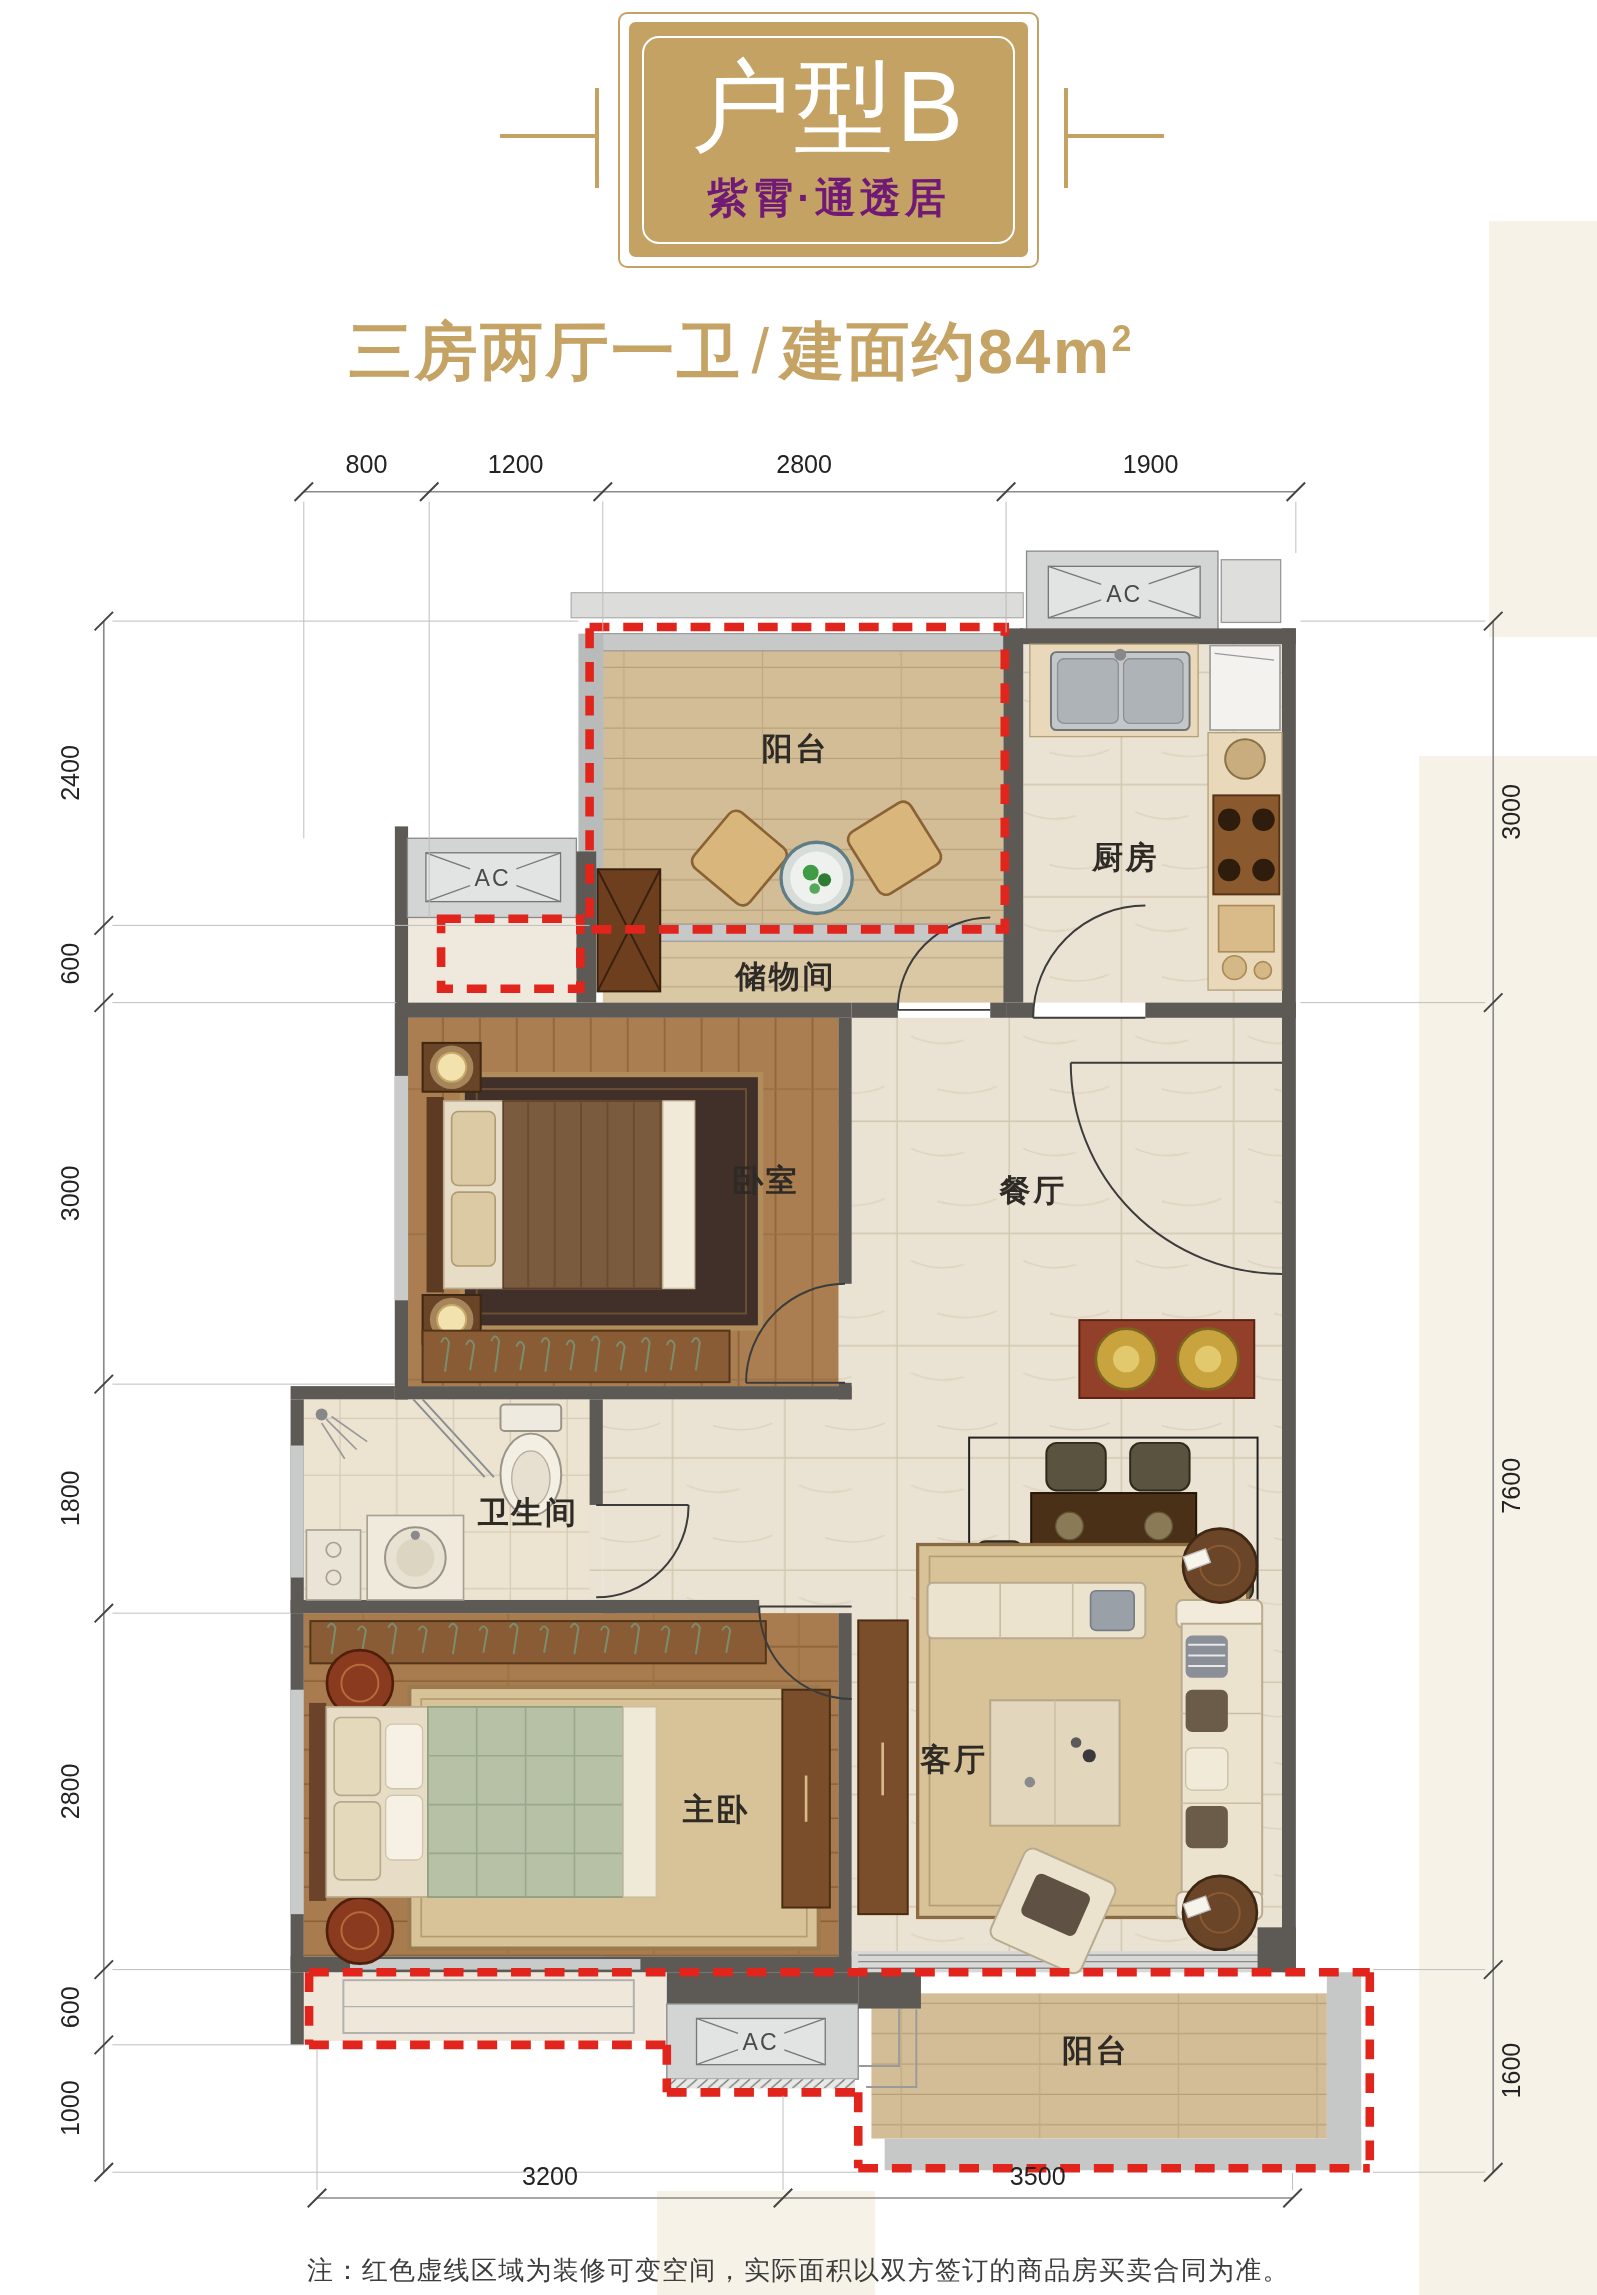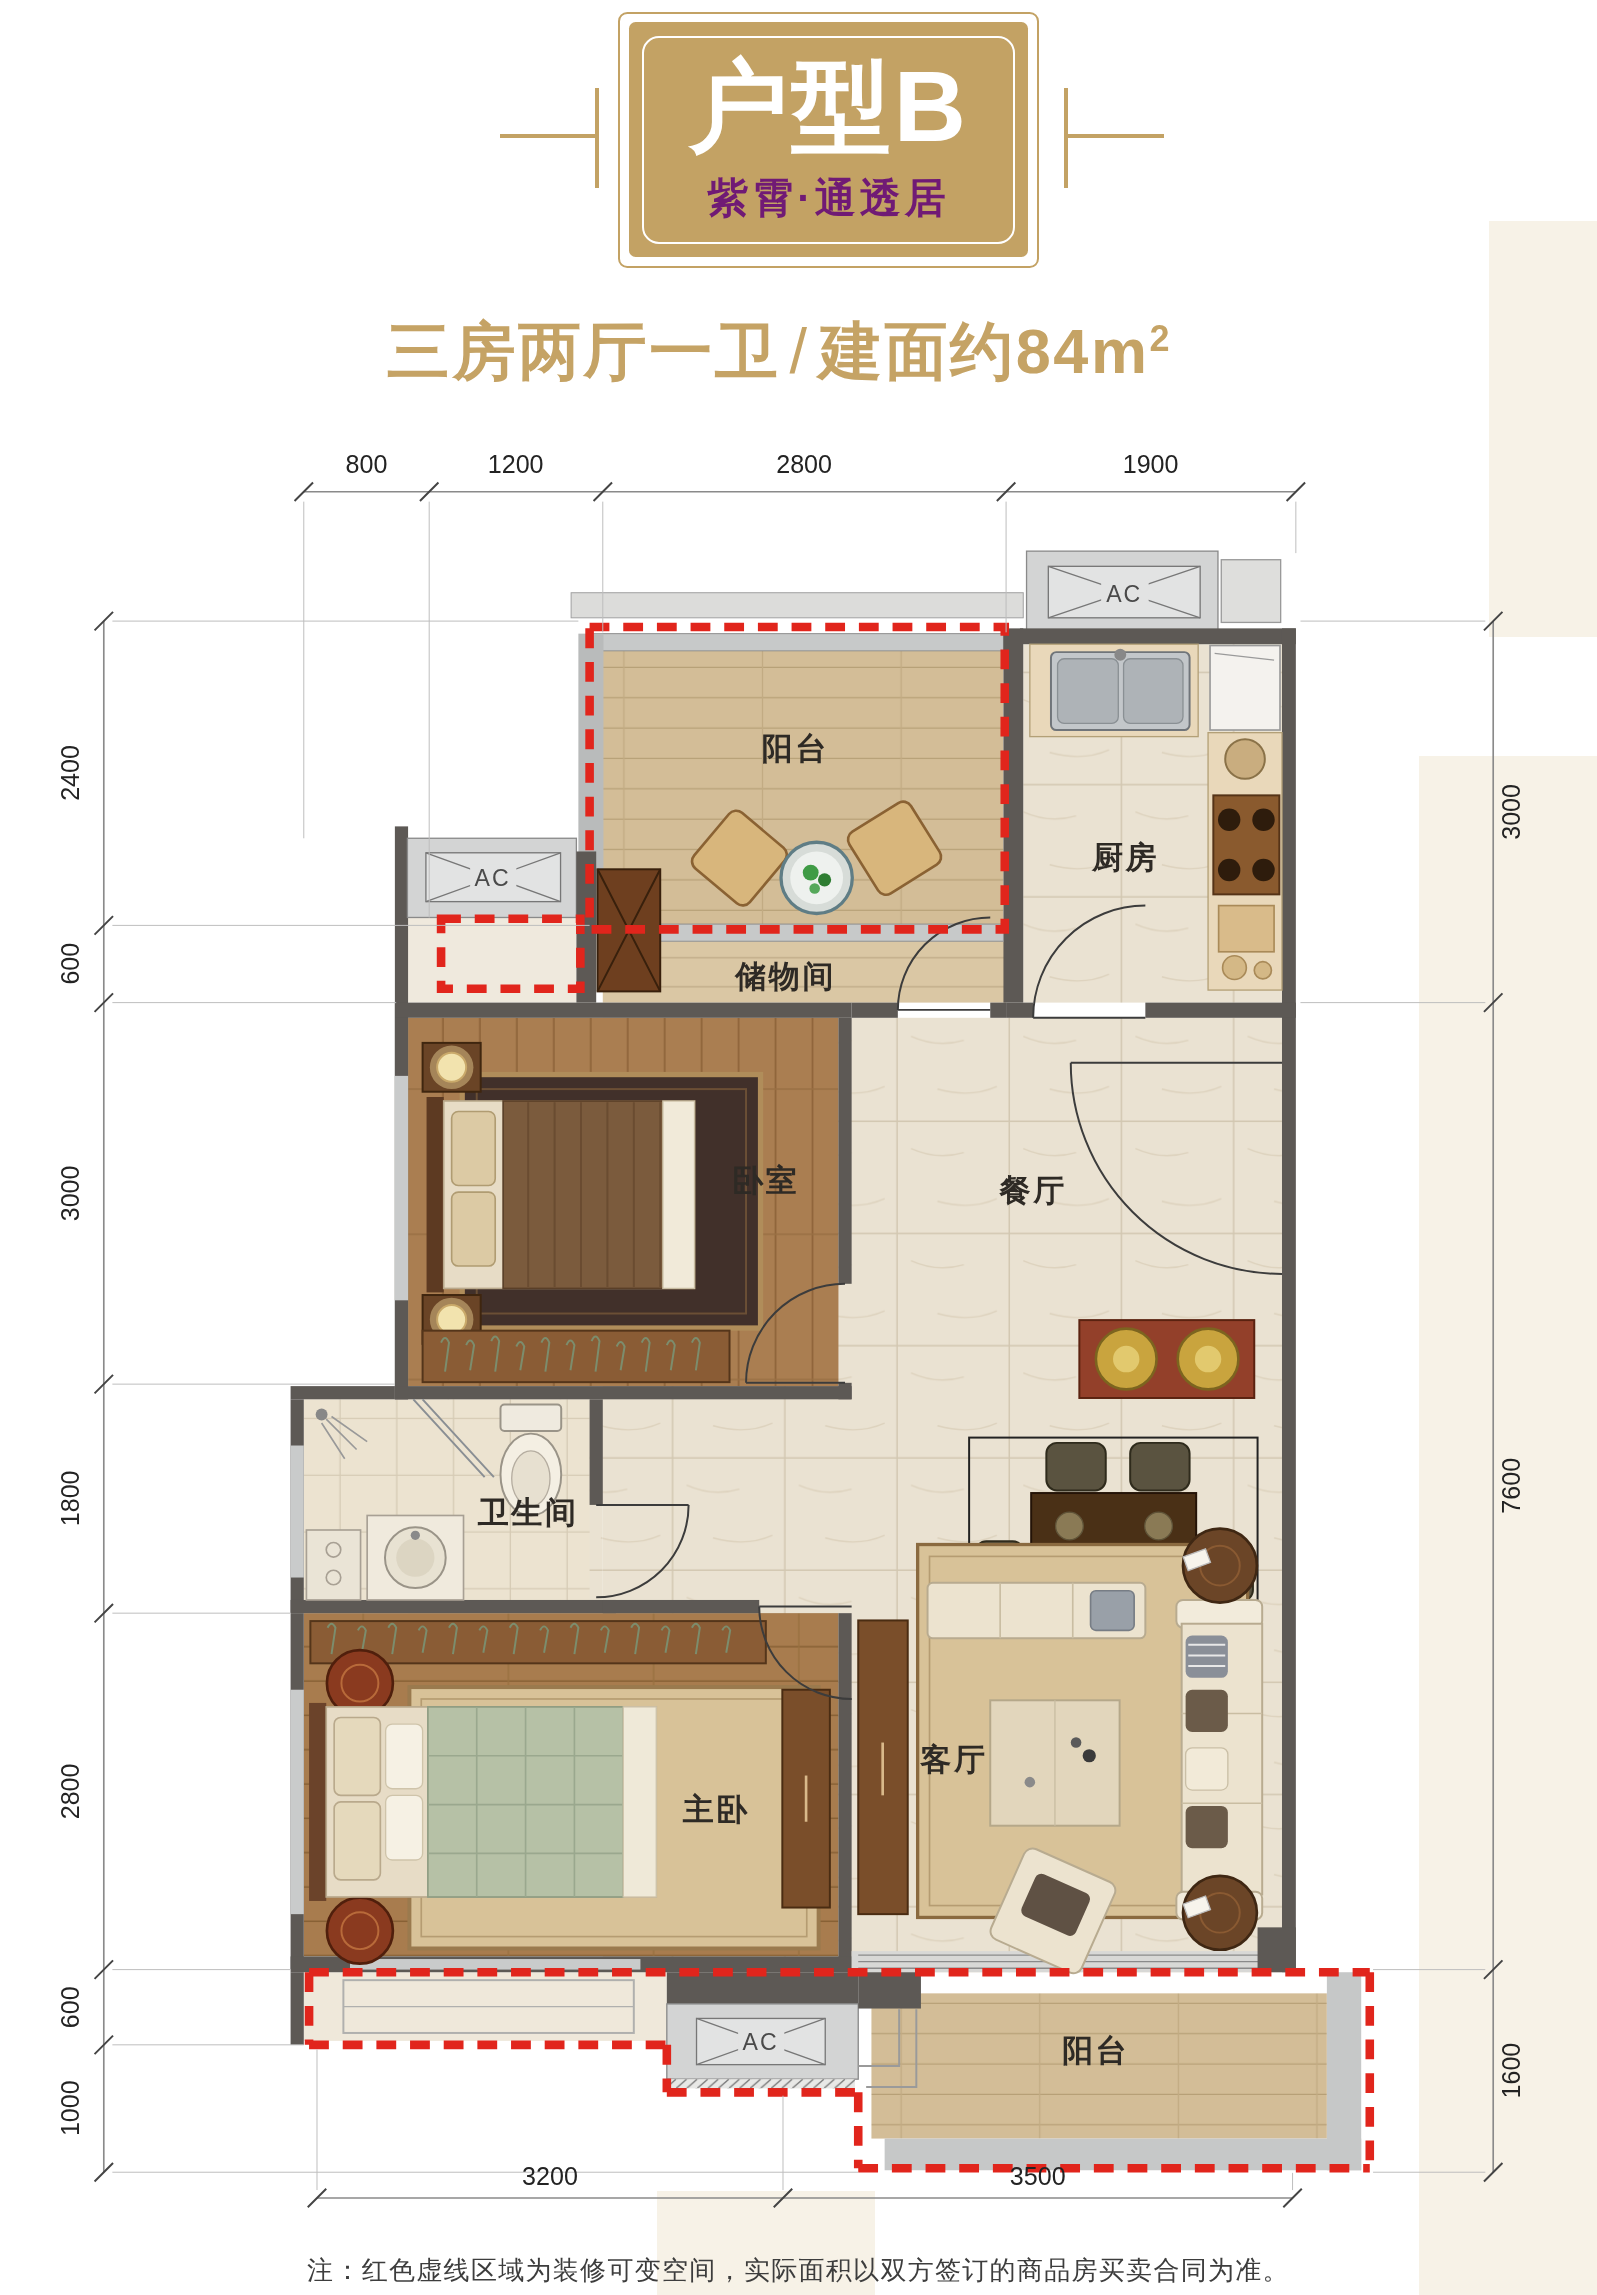--- a/index.html
+++ b/index.html
@@ -6,26 +6,26 @@
   body{width:1597px;height:2295px;position:relative;background:#ffffff;
        font-family:"Liberation Sans","DejaVu Sans",sans-serif;overflow:hidden;}
   .wm{position:absolute;background:#f7f2e7;}
   .badge{position:absolute;left:629px;top:22.4px;width:399px;height:235px;
          background:#c3a264;border-radius:6.6px;}
   .badge .outer{position:absolute;left:-10.6px;top:-10.6px;right:-10.6px;bottom:-10.6px;
          border:2px solid #c3a264;border-radius:9.2px;}
   .badge .inner{position:absolute;left:13.2px;top:13.2px;right:13.2px;bottom:13.2px;
          border:2.6px solid #ffffff;border-radius:17px;}
   .badge .t1{position:absolute;width:100%;top:34px;text-align:center;color:#fff;
-         font-size:100px;font-weight:bold;letter-spacing:2.6px;line-height:1;}
+         font-size:100px;font-weight:normal;letter-spacing:2.6px;line-height:1;}
   .badge .t2{position:absolute;width:100%;top:156px;text-align:center;color:#701a75;
          font-size:41px;font-weight:bold;letter-spacing:4px;line-height:1;}
   .bracket{position:absolute;background:#c3a264;}
   .title{position:absolute;left:0;top:309px;width:1483px;text-align:center;
-         color:#c5a365;font-size:63px;font-weight:bold;letter-spacing:2.6px;padding-left:38px;}
+         color:#c5a365;font-size:63px;font-weight:bold;letter-spacing:2.6px;}
   .title .slash{font-weight:400;padding:0 9.2px;}
   .title sup{font-size:36px;}
   .note{position:absolute;left:0;top:2253px;width:1597px;text-align:center;
         color:#3d3d3d;font-size:26px;letter-spacing:1.3px;}
   svg{position:absolute;left:0;top:0;}
   text.room{font-size:47px;fill:#2e2a25;font-weight:600;letter-spacing:4px;}
   text.dim{font-size:38px;fill:#232323;}
   text.ac{font-size:35px;fill:#4a4a4a;letter-spacing:3px;}
   .dimline{stroke:#8a8a8a;stroke-width:2.5;}
   .tick{stroke:#444;stroke-width:3;}

